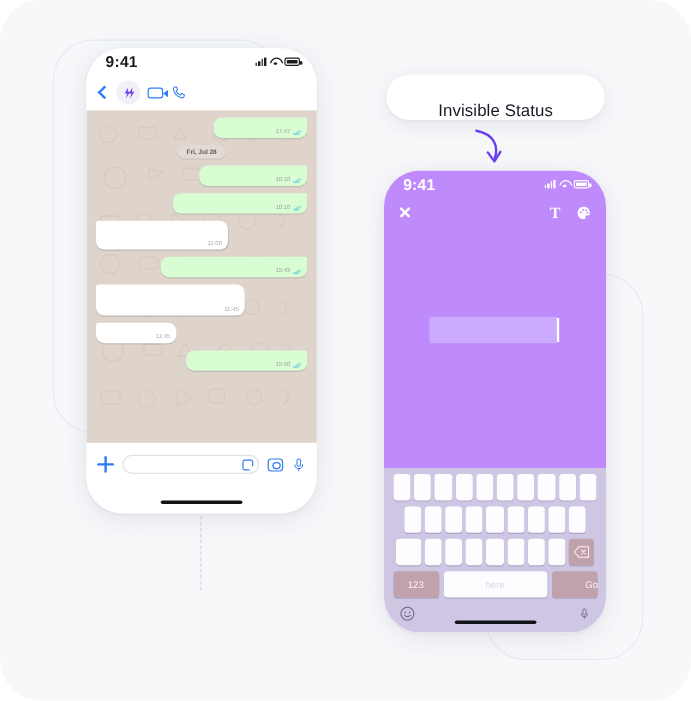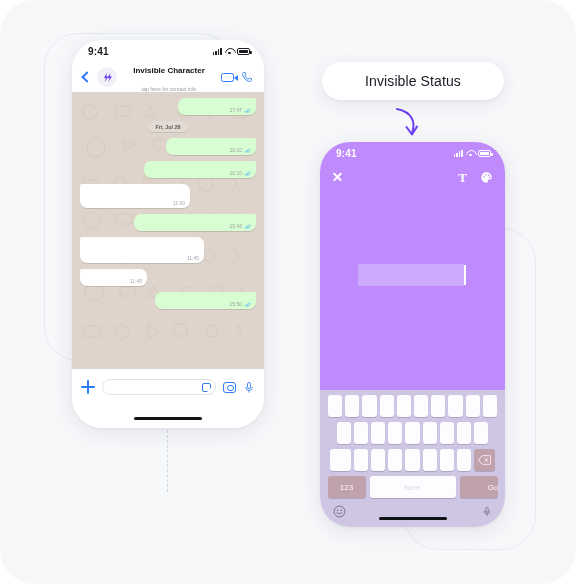--- a/index.html
+++ b/index.html
@@ -45,21 +45,21 @@
 
   .screen { position: relative; width: 100%; height: 100%; overflow: hidden; }
 
   
   .statusbar {
     height: 22px;
     display: flex;
     align-items: center;
     justify-content: space-between;
     padding: 0 14px 0 16px;
-    font-size: 10px;
+    font-size: 13px;
     font-weight: bold;
     letter-spacing: .2px;
   }
   .statusbar.dark  { color: #1b1b1f; }
   .statusbar.light { color: #ffffff; }
   .sb-right { display: flex; align-items: center; gap: 3px; }
   .sig { display: flex; align-items: flex-end; gap: 1px; height: 7px; }
   .sig i { width: 1.6px; background: currentColor; border-radius: .5px; display: block; }
   .sig i:nth-child(1) { height: 2.5px; }
   .sig i:nth-child(2) { height: 4px; }
@@ -246,21 +246,21 @@
   .kbar { display: flex; align-items: center; justify-content: space-between; padding: 2px 10px 0; }
   .ic-emoji { width: 13px; height: 13px; }
   .ic-mic-k { width: 10px; height: 13px; }
 
   
   .pill {
     position: absolute;
     background: #ffffff;
     border-radius: 22px;
     box-shadow: 0 4px 18px rgba(40,45,80,0.09), 0 1px 3px rgba(40,45,80,0.05);
-    display: flex; align-items: center; justify-content: center;
+    display: flex; align-items: flex-end; justify-content: center;
   }
   .pill-status {
     left: 322px; top: 62px; width: 182px; height: 38px;
     font-size: 14px; color: #171a25; letter-spacing: .1px;
   }
   .pill-tabs {
     left: 73px; top: 496px; width: 183px; height: 38px;
     display: flex; align-items: stretch;
   }
   .tab {
@@ -310,24 +310,20 @@
         </span>
       </div>
 
       <div class="wa-header">
         <span class="back-chevron"></span>
         <span class="avatar">
           <svg class="bolt" width="11" height="11" viewBox="0 0 22 22">
             <path d="M9.5 2 L4 12 L8 12 L5.5 20 L13 9 L9 9 Z" fill="#6c3ff0"></path>
             <path d="M16.5 2 L11 12 L15 12 L12.5 20 L20 9 L16 9 Z" fill="#6c3ff0"></path>
           </svg>
-        </span>
-        <span class="wa-titles">
-          <span class="wa-name">Invisible Character</span><br>
-          <span class="wa-sub">tap here for contact info</span>
         </span>
         <span class="wa-actions">
           <span class="ic-video"></span>
           <svg class="ic-phone" viewBox="0 0 24 24">
             <path d="M6 3 C4 3 2.5 5 3 7 C4.5 14 10 19.5 17 21 C19 21.5 21 20 21 18 L21 15.5 L16.5 14 L14.5 16.5 C11.5 15 9 12.5 7.5 9.5 L10 7.5 L8.5 3 Z" fill="none" stroke="#2f7cf6" stroke-width="1.7" stroke-linejoin="round"></path>
           </svg>
         </span>
       </div>
 
       <div class="chat">

